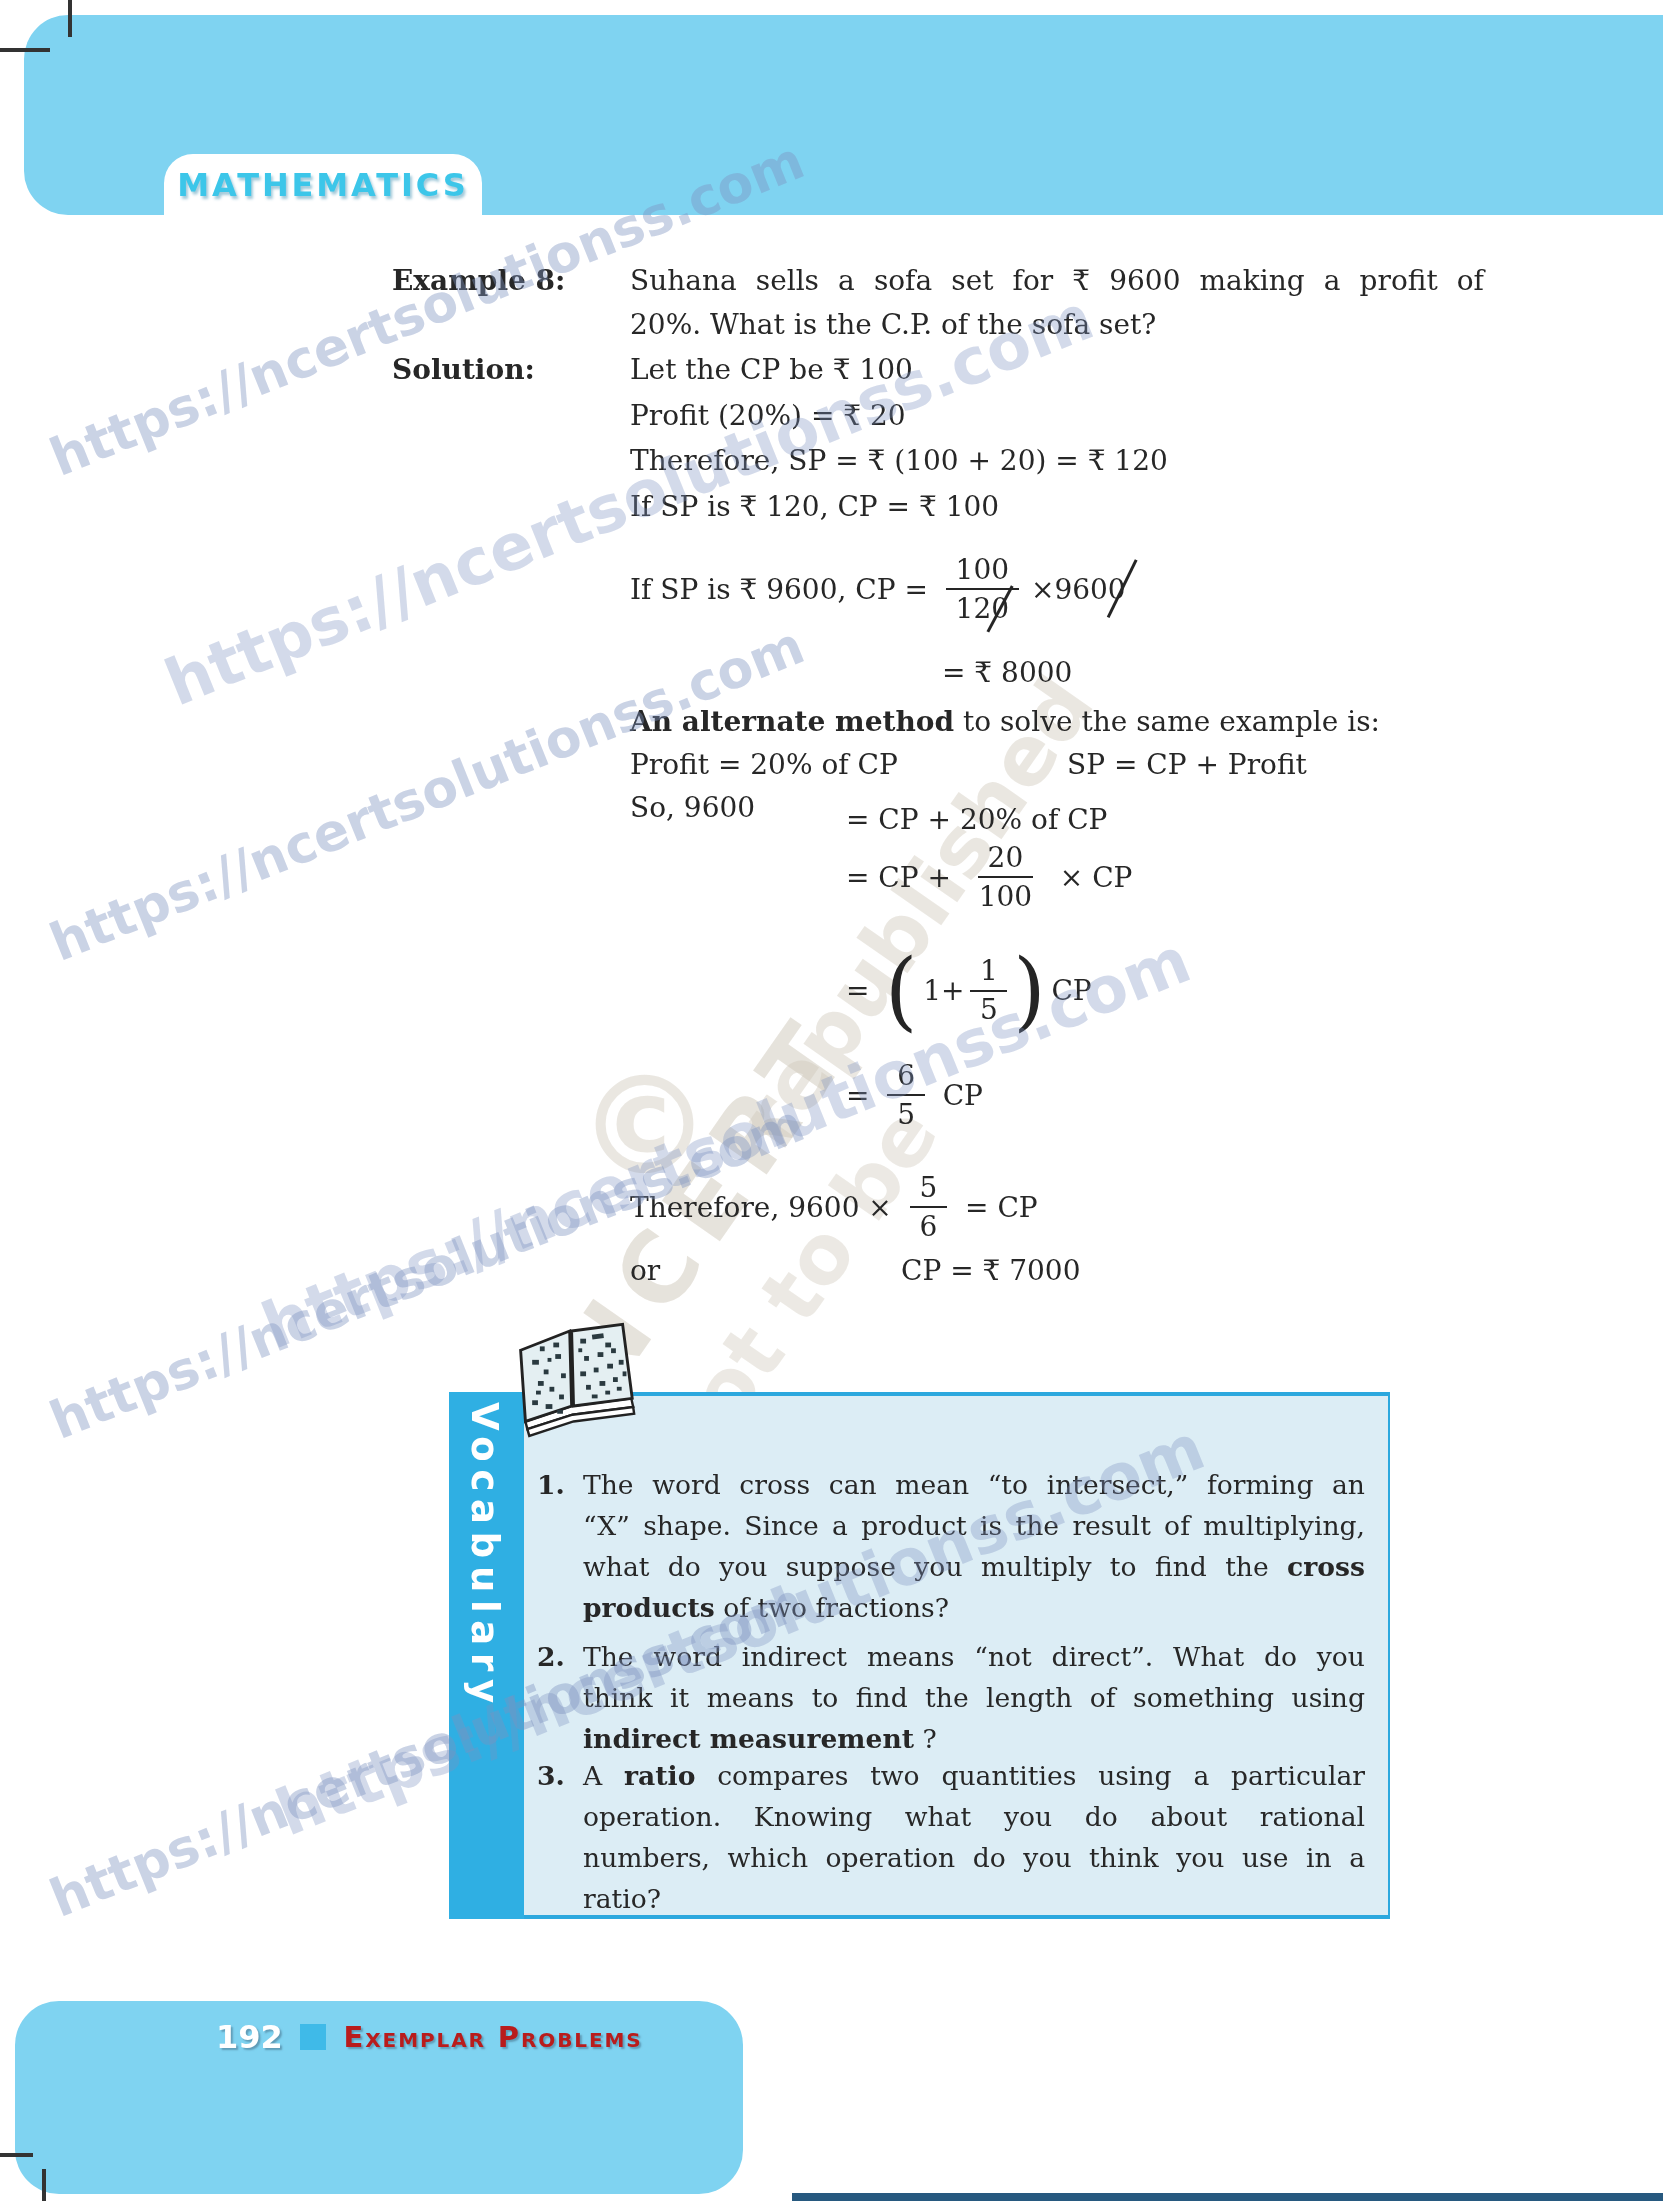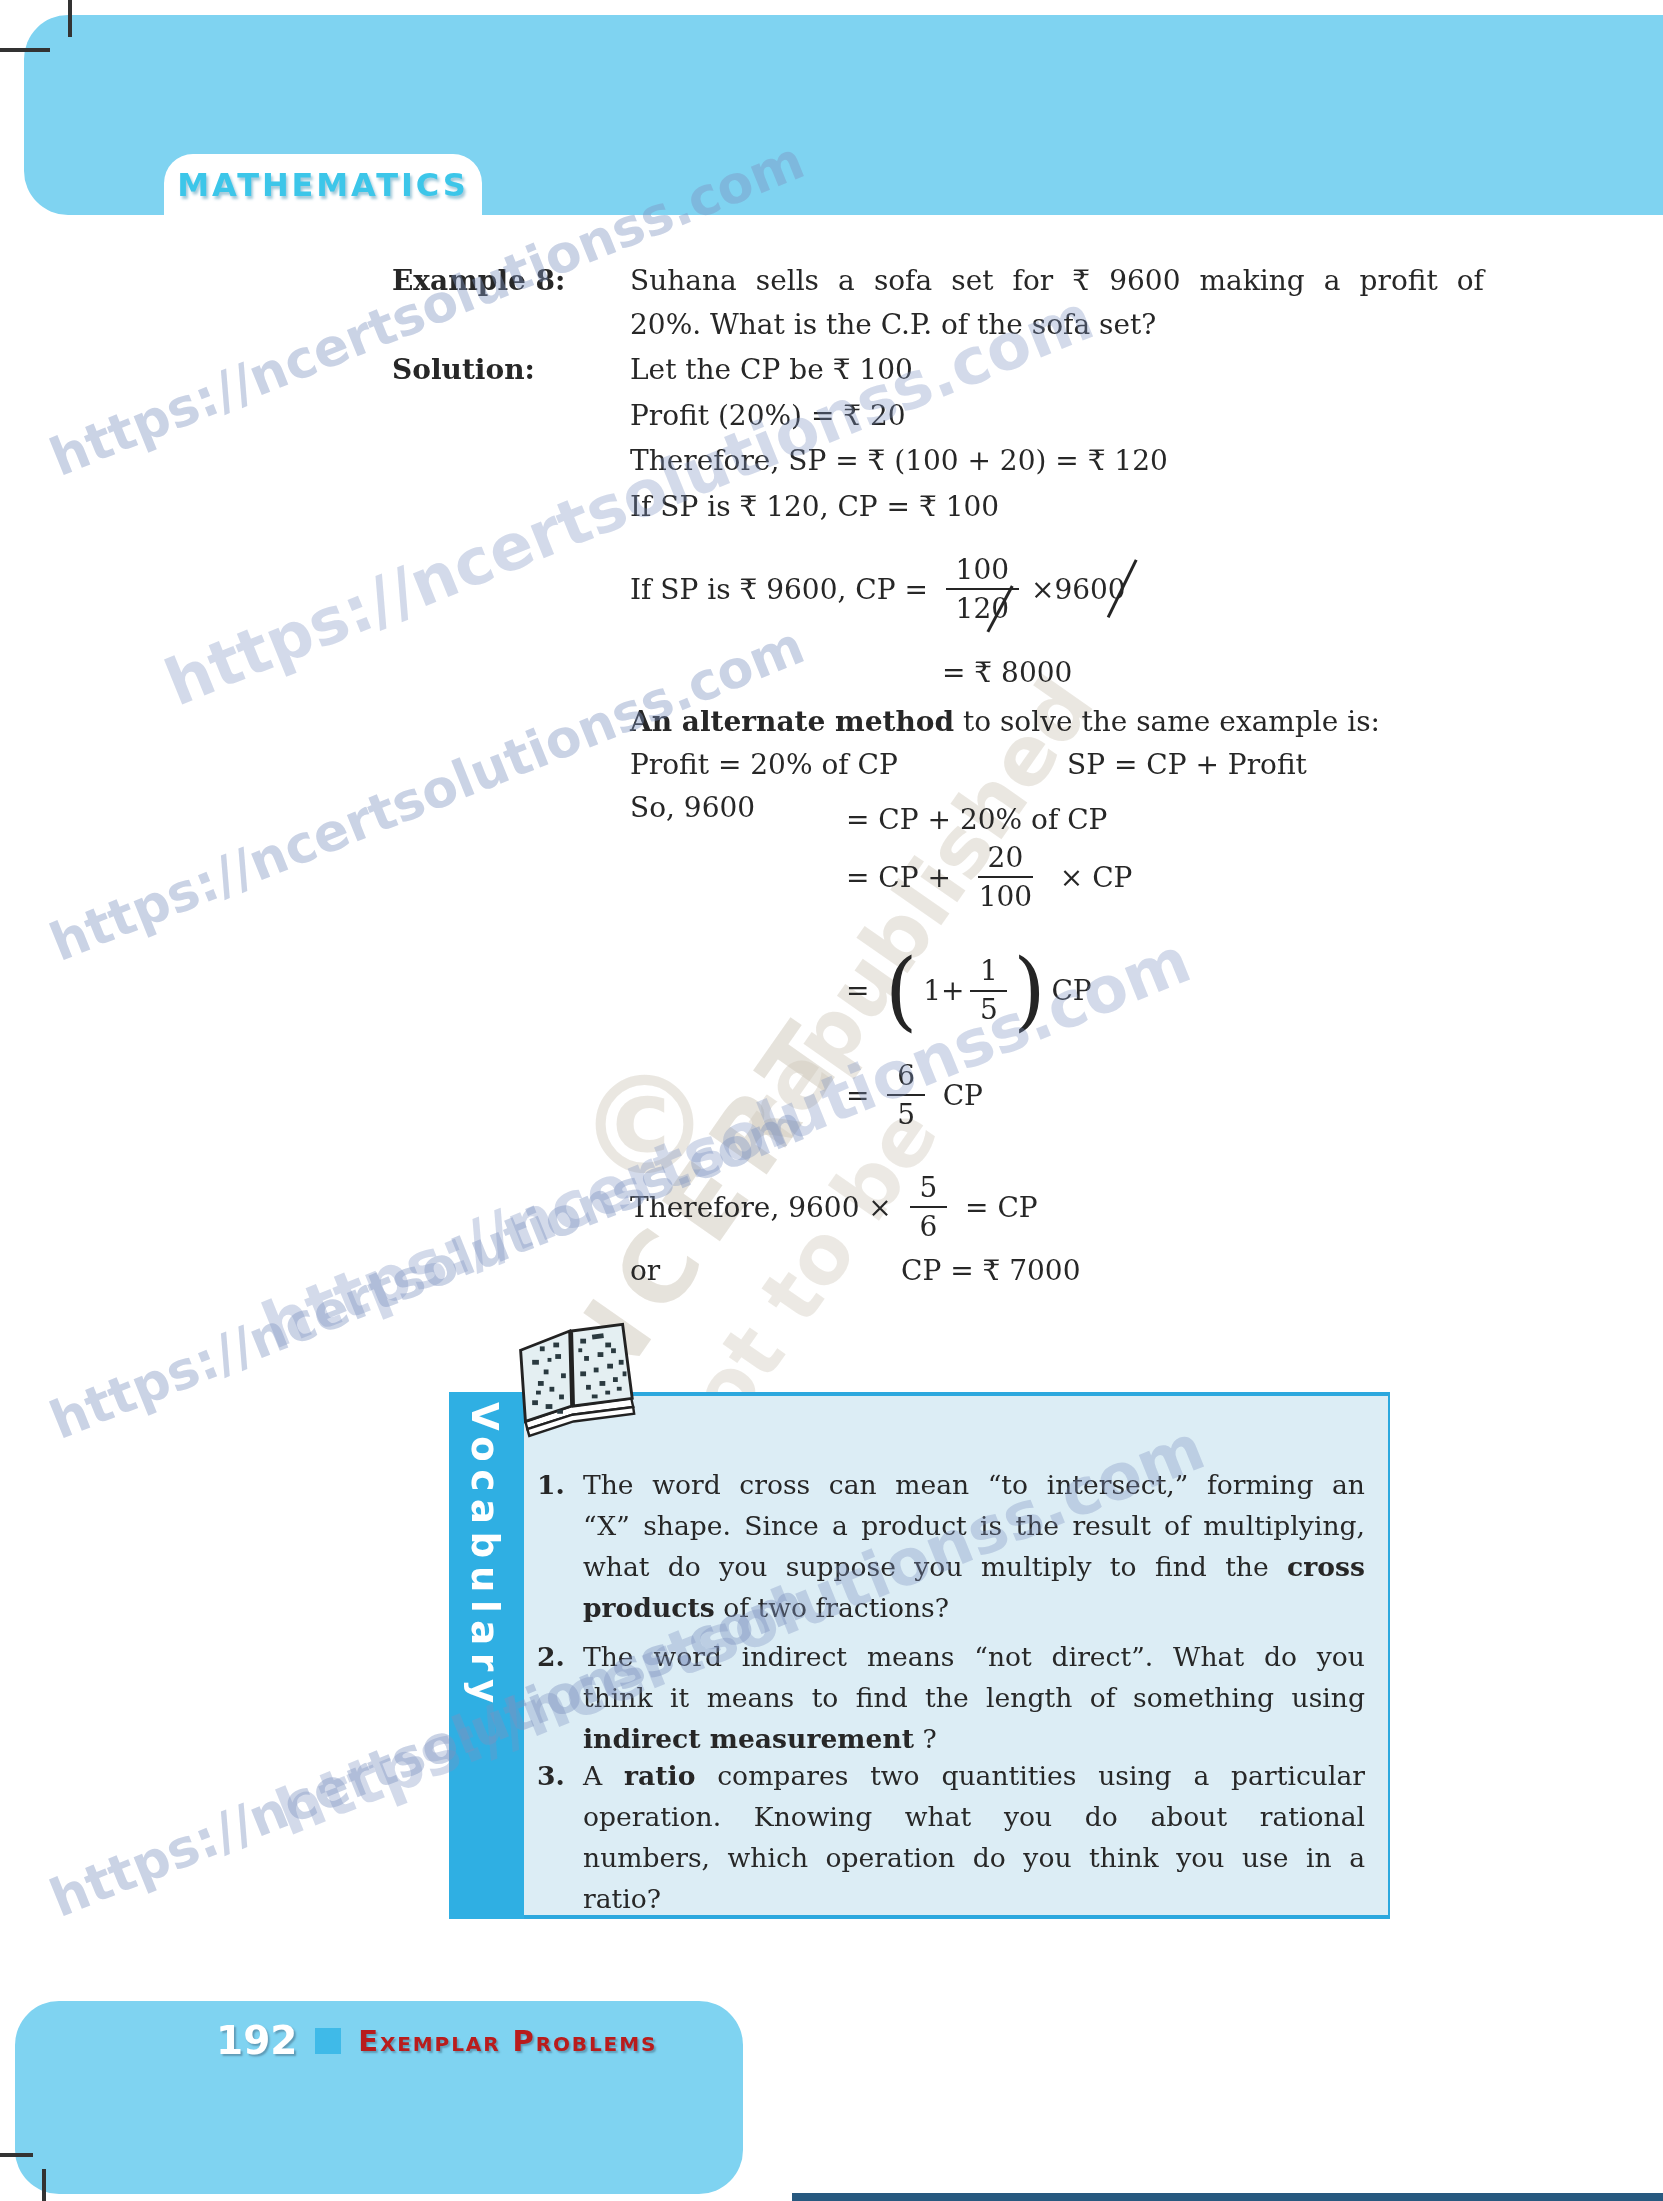--- a/index.html
+++ b/index.html
@@ -39,21 +39,21 @@
         font-size:26.6px;z-index:2;}
   .vnum{position:absolute;left:0;top:0;font-weight:bold;line-height:41px;}
   .vline{height:41px;line-height:41px;text-align:justify;text-align-last:justify;}
   .vline.lastline{text-align-last:left;}
   .vline .b{font-weight:bold;}
   .bookicon{position:absolute;left:511px;top:1319px;width:127px;height:126px;z-index:4;}
   
   .footer{position:absolute;left:15.4px;top:2001px;width:728px;height:193px;background:#7fd3f1;
         border-radius:44px;z-index:1;}
   .frow{position:absolute;left:216px;top:2018px;display:flex;align-items:center;gap:17.4px;z-index:2;}
-  .fpage{font-family:"DejaVu Sans",sans-serif;font-weight:bold;font-size:39px;color:#fff;
+  .fpage{font-family:"DejaVu Sans",sans-serif;font-weight:bold;font-size:32px;color:#fff;
         text-shadow:1.9px 1.9px 1.9px rgba(70,110,135,.55);}
   .fsq{width:26px;height:26px;background:#3fbae8;}
   .flabel{font-family:"DejaVu Sans",sans-serif;font-variant:small-caps;font-weight:bold;font-size:29px;
         letter-spacing:1.9px;color:#b91c1c;text-shadow:1.9px 1.9px 1.9px rgba(70,110,135,.55);}
   
   .wm{position:absolute;font-family:"DejaVu Sans",sans-serif;font-weight:bold;color:#7d92c0;
         transform-origin:0 50%;transform:rotate(-22deg);white-space:nowrap;pointer-events:none;z-index:6;}
   .stamp{position:absolute;font-family:"DejaVu Sans",sans-serif;font-weight:bold;color:#cfc8ba;
         pointer-events:none;white-space:nowrap;z-index:0;transform-origin:0 0;}
   #stamp-ncert{left:536px;top:1347px;font-size:97px;letter-spacing:15.4px;transform:rotate(-55deg);opacity:.5;}

